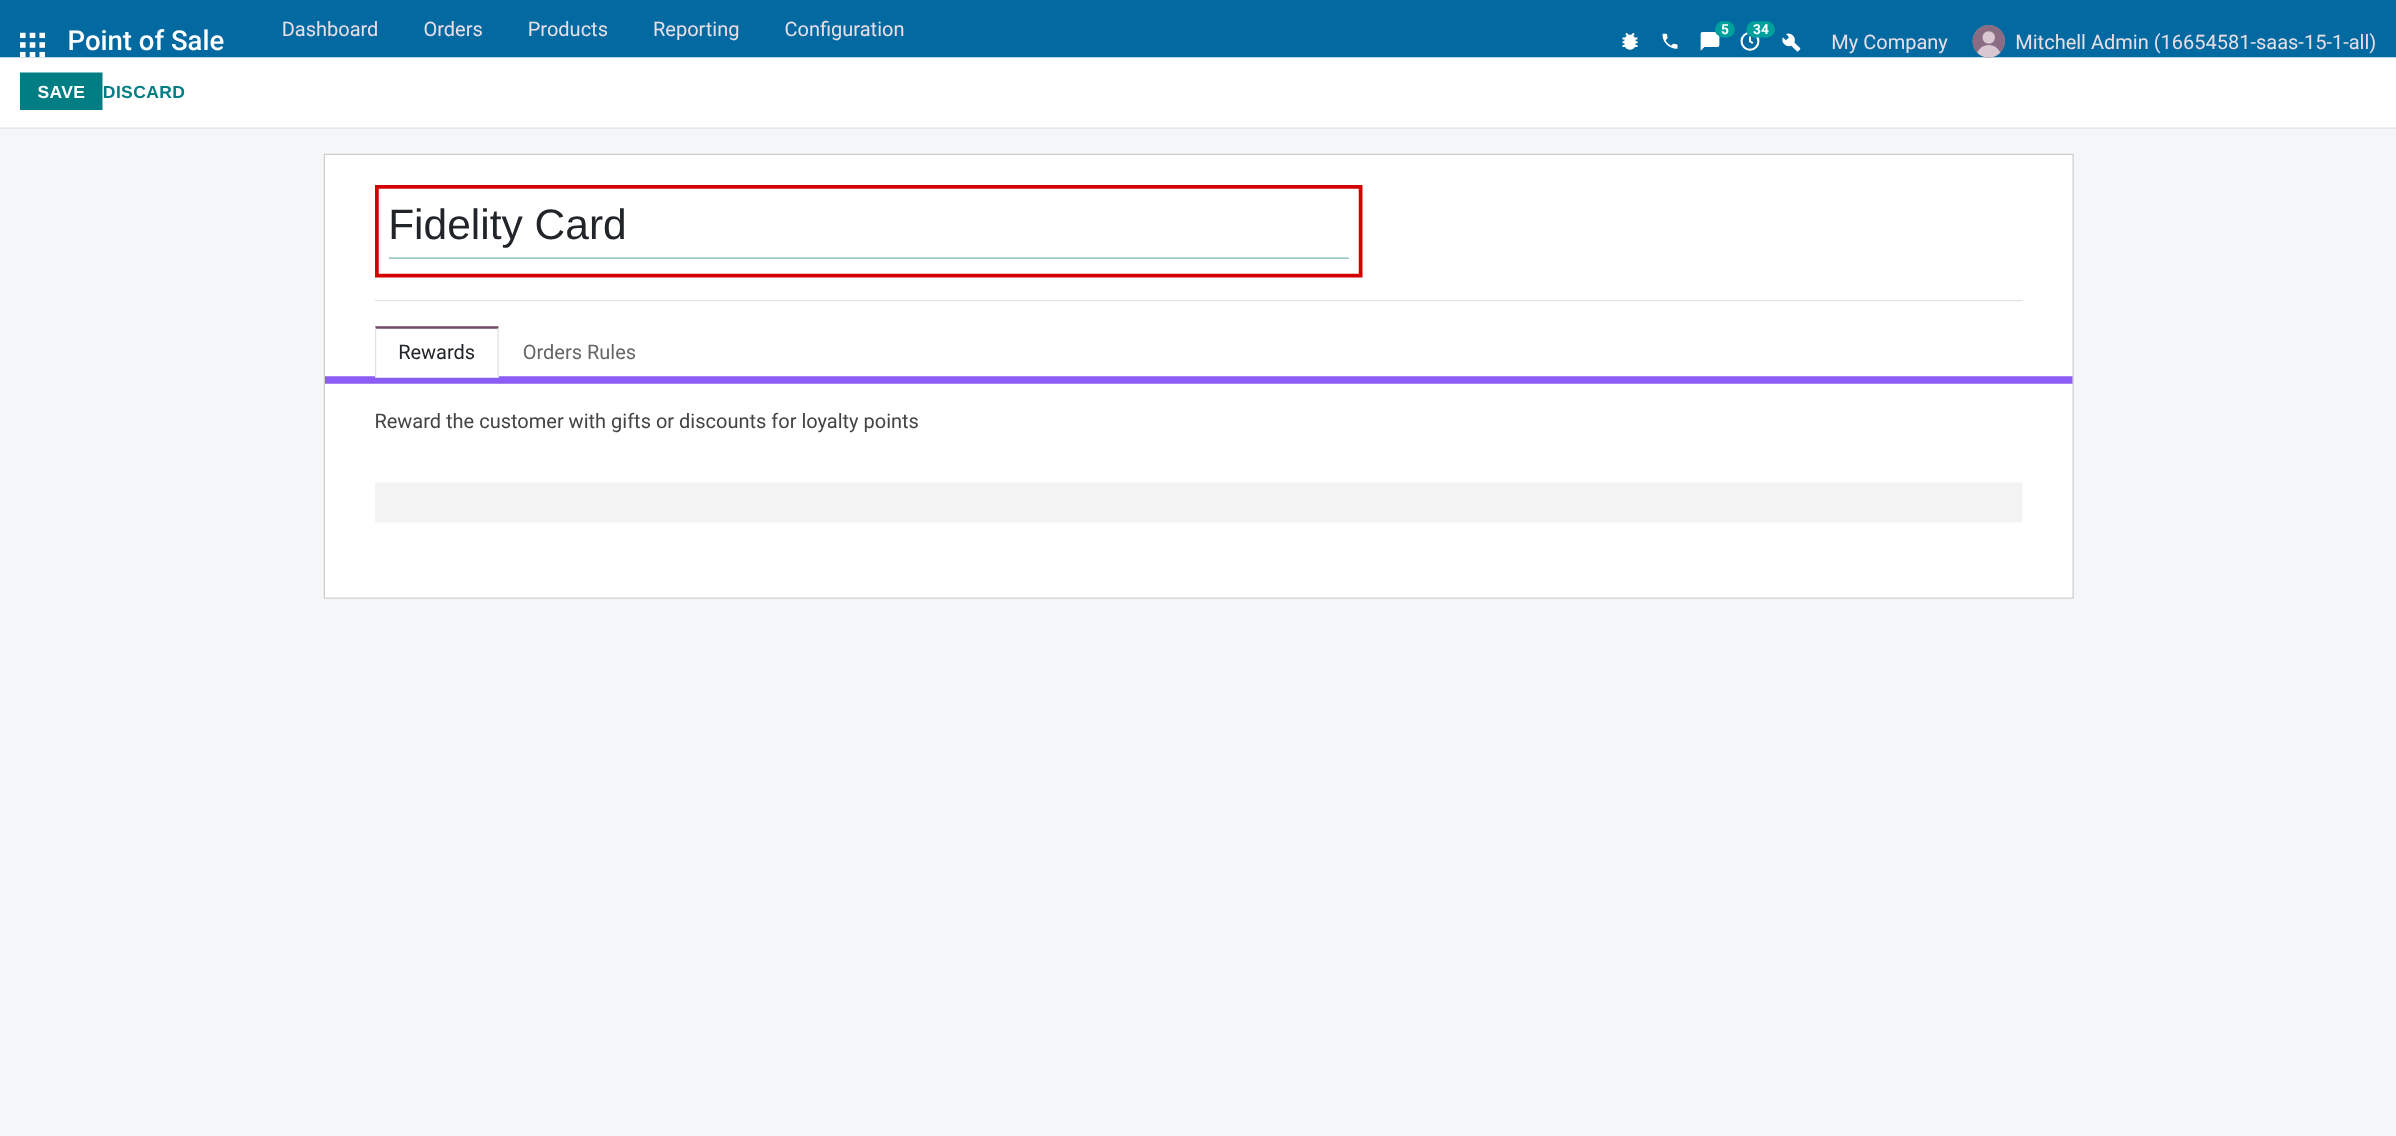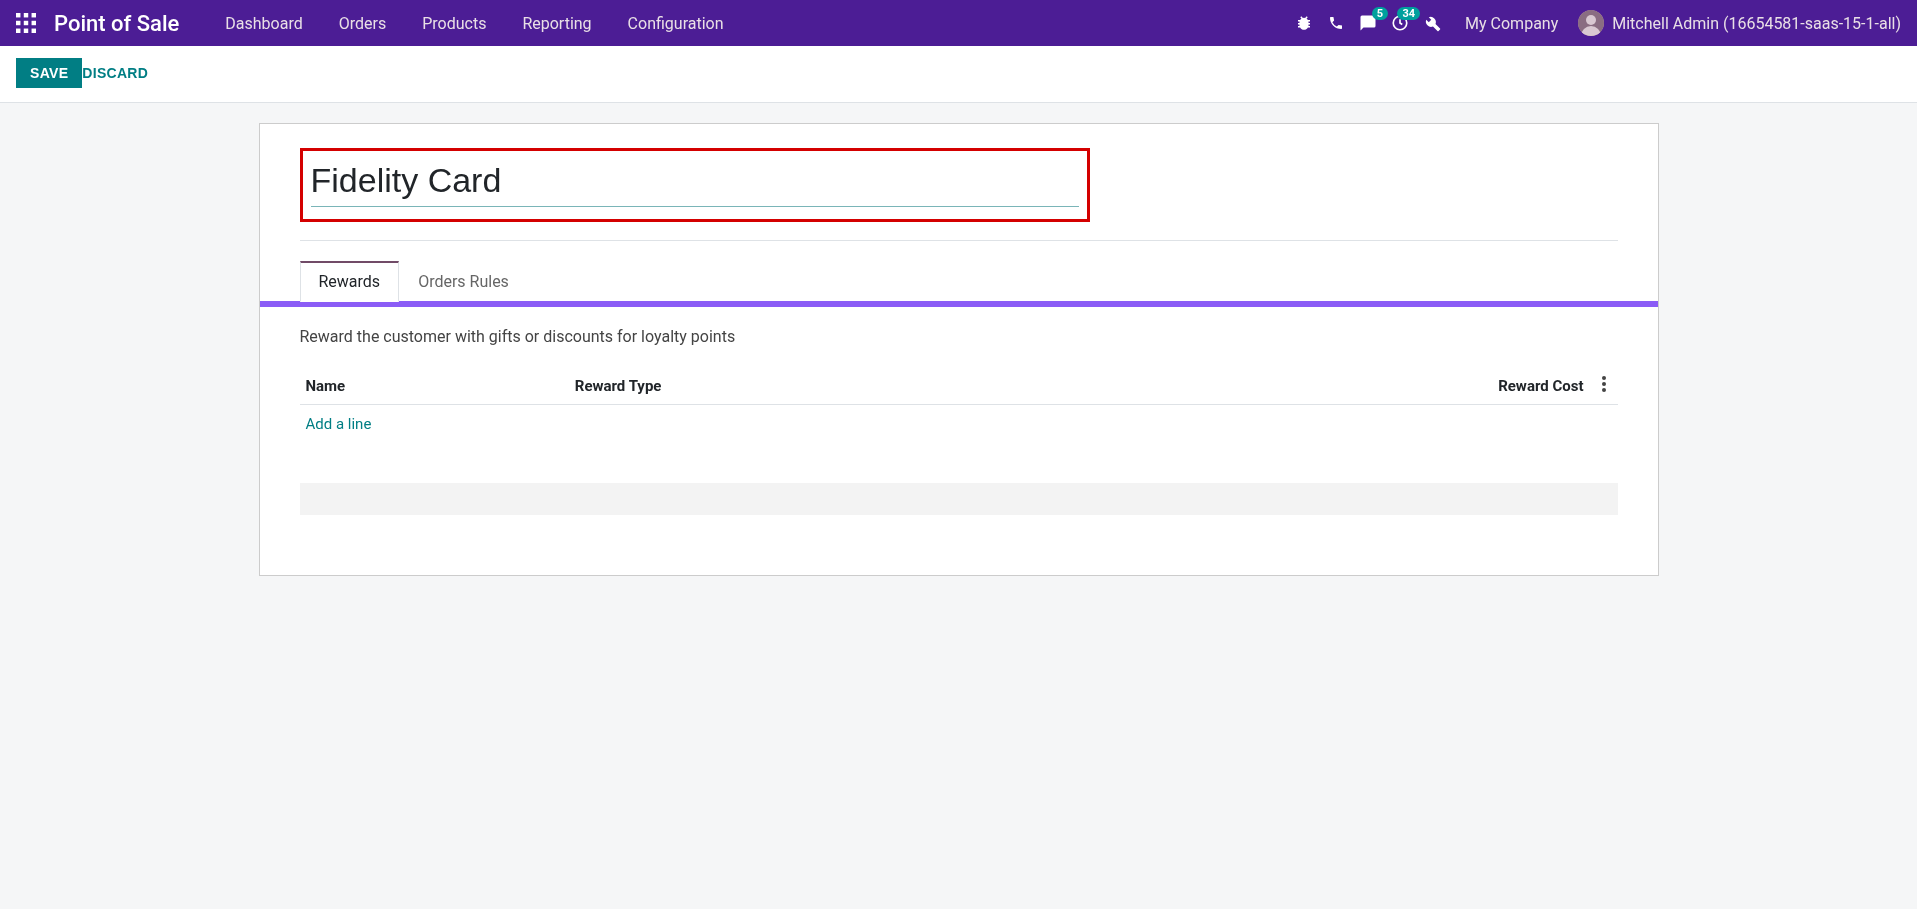--- a/index.html
+++ b/index.html
@@ -6,24 +6,24 @@
   html, body { height: 100%; }
   body {
     font-family: -apple-system, BlinkMacSystemFont, "Segoe UI", Roboto, "Helvetica Neue", Arial, sans-serif;
     background: #f5f6f7;
     color: #212529;
     font-size: 14px;
   }
 
   
   .navbar {
-    background: #4c1d95;
+    background: #0369a1;
     height: 46px;
     display: flex;
-    align-items: center;
+    align-items: flex-end;
     padding: 0 16px;
     color: #fff;
   }
   .navbar .apps-icon {
     width: 20px; height: 20px; display: inline-block;
     margin-right: 18px; cursor: pointer;
   }
   .navbar .brand { font-size: 22px; font-weight: 500; margin-right: 28px; white-space: nowrap; }
   .navbar .menu { display: flex; gap: 0; }
   .navbar .menu-item { padding: 0 18px; height:46px; display:flex; align-items:center; font-size: 16px; cursor: pointer; color:#e9dfe6; }
@@ -202,36 +202,17 @@
     </div>
     <div class="sheet-divider"></div>
 
     <div class="tabs">
       <div class="tab active">Rewards</div>
       <div class="tab">Orders Rules</div>
     </div>
 
     <div class="tab-body">
       <div class="tab-desc">Reward the customer with gifts or discounts for loyalty points</div>
-      <table class="rewards">
-        <thead>
-          <tr>
-            <th>Name</th>
-            <th>Reward Type</th>
-            <th class="right">Reward Cost</th>
-            <th class="icon-col">
-              <span class="kebab"><span></span></span>
-            </th>
-          </tr>
-        </thead>
-        <tbody>
-          <tr>
-            <td colspan="4">
-              <span class="add-line">Add a line</span>
-            </td>
-          </tr>
-        </tbody>
-      </table>
     </div>
 
     <div class="footer-strip"></div>
   </div>
 </div>
 
 </body></html>

